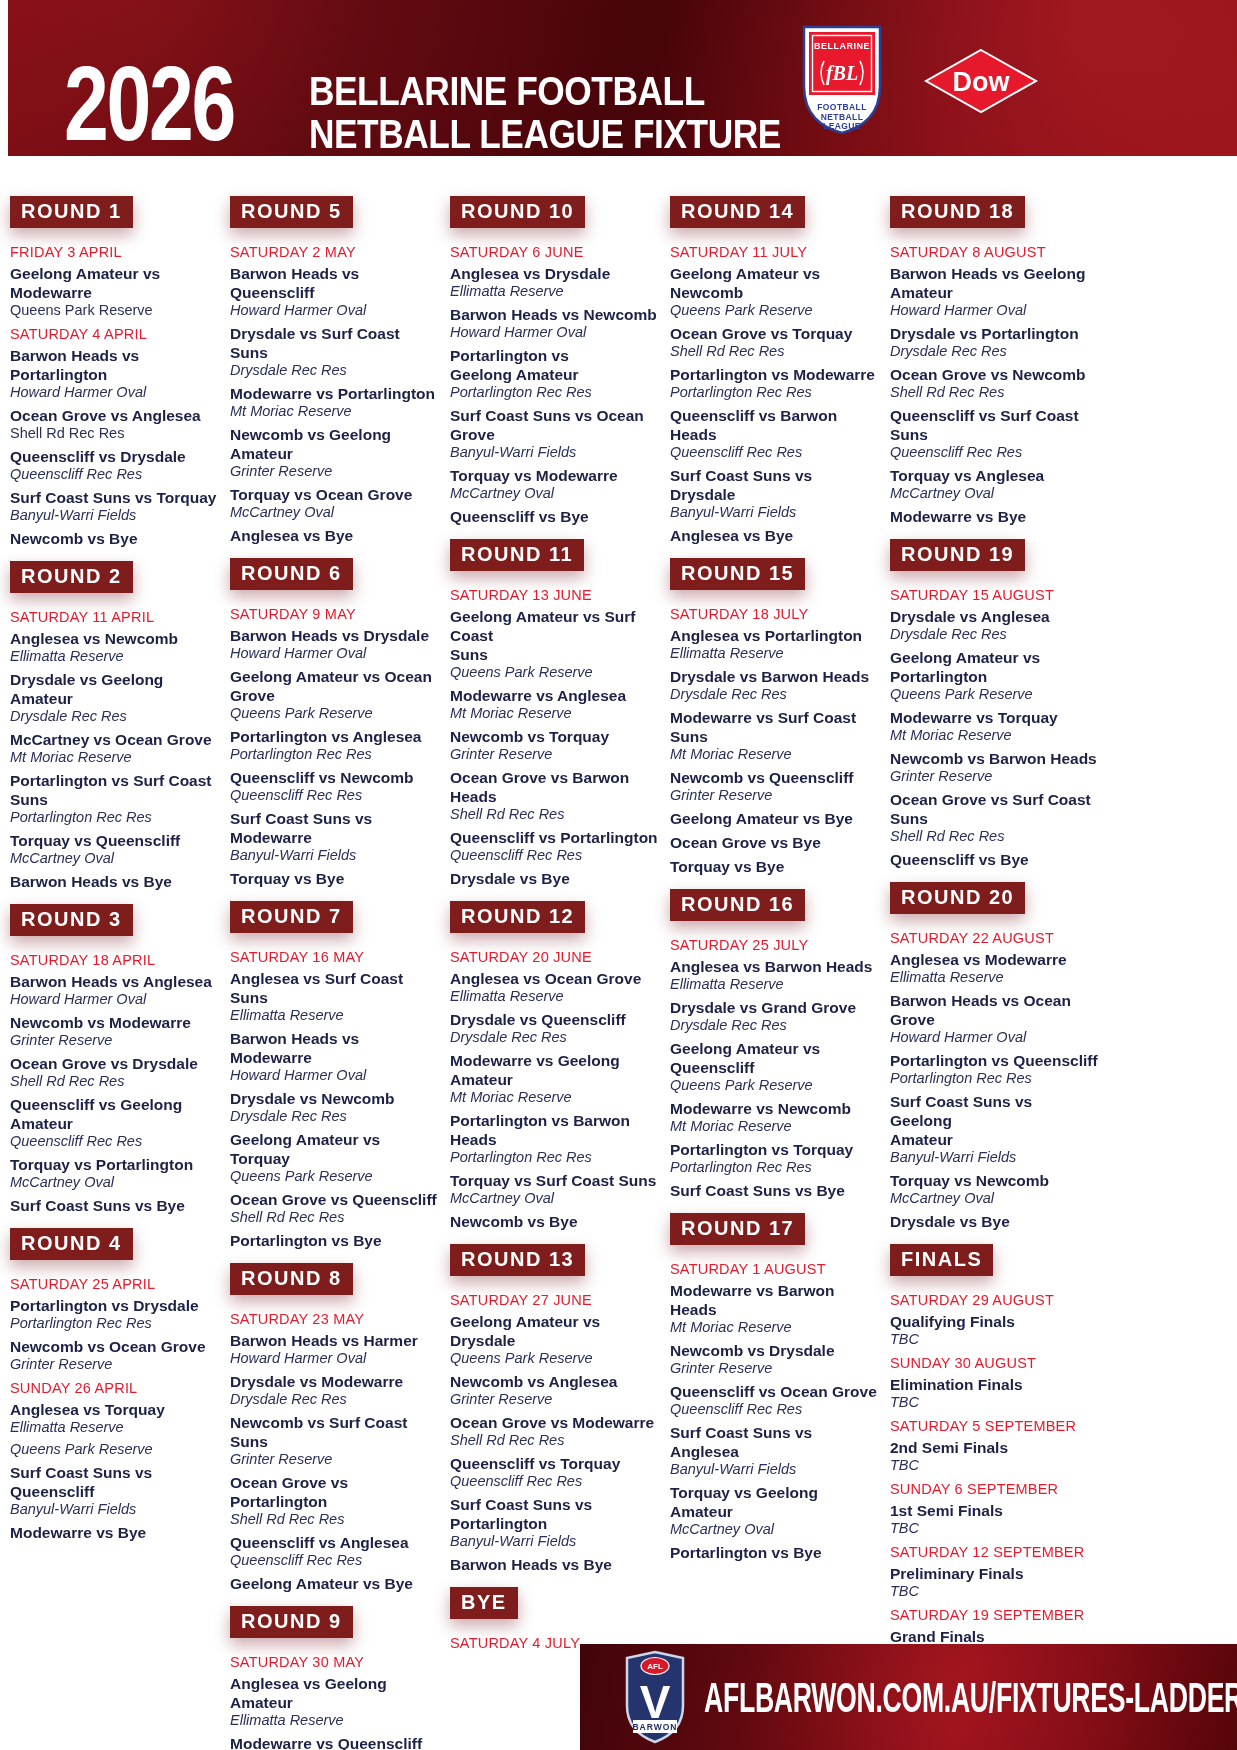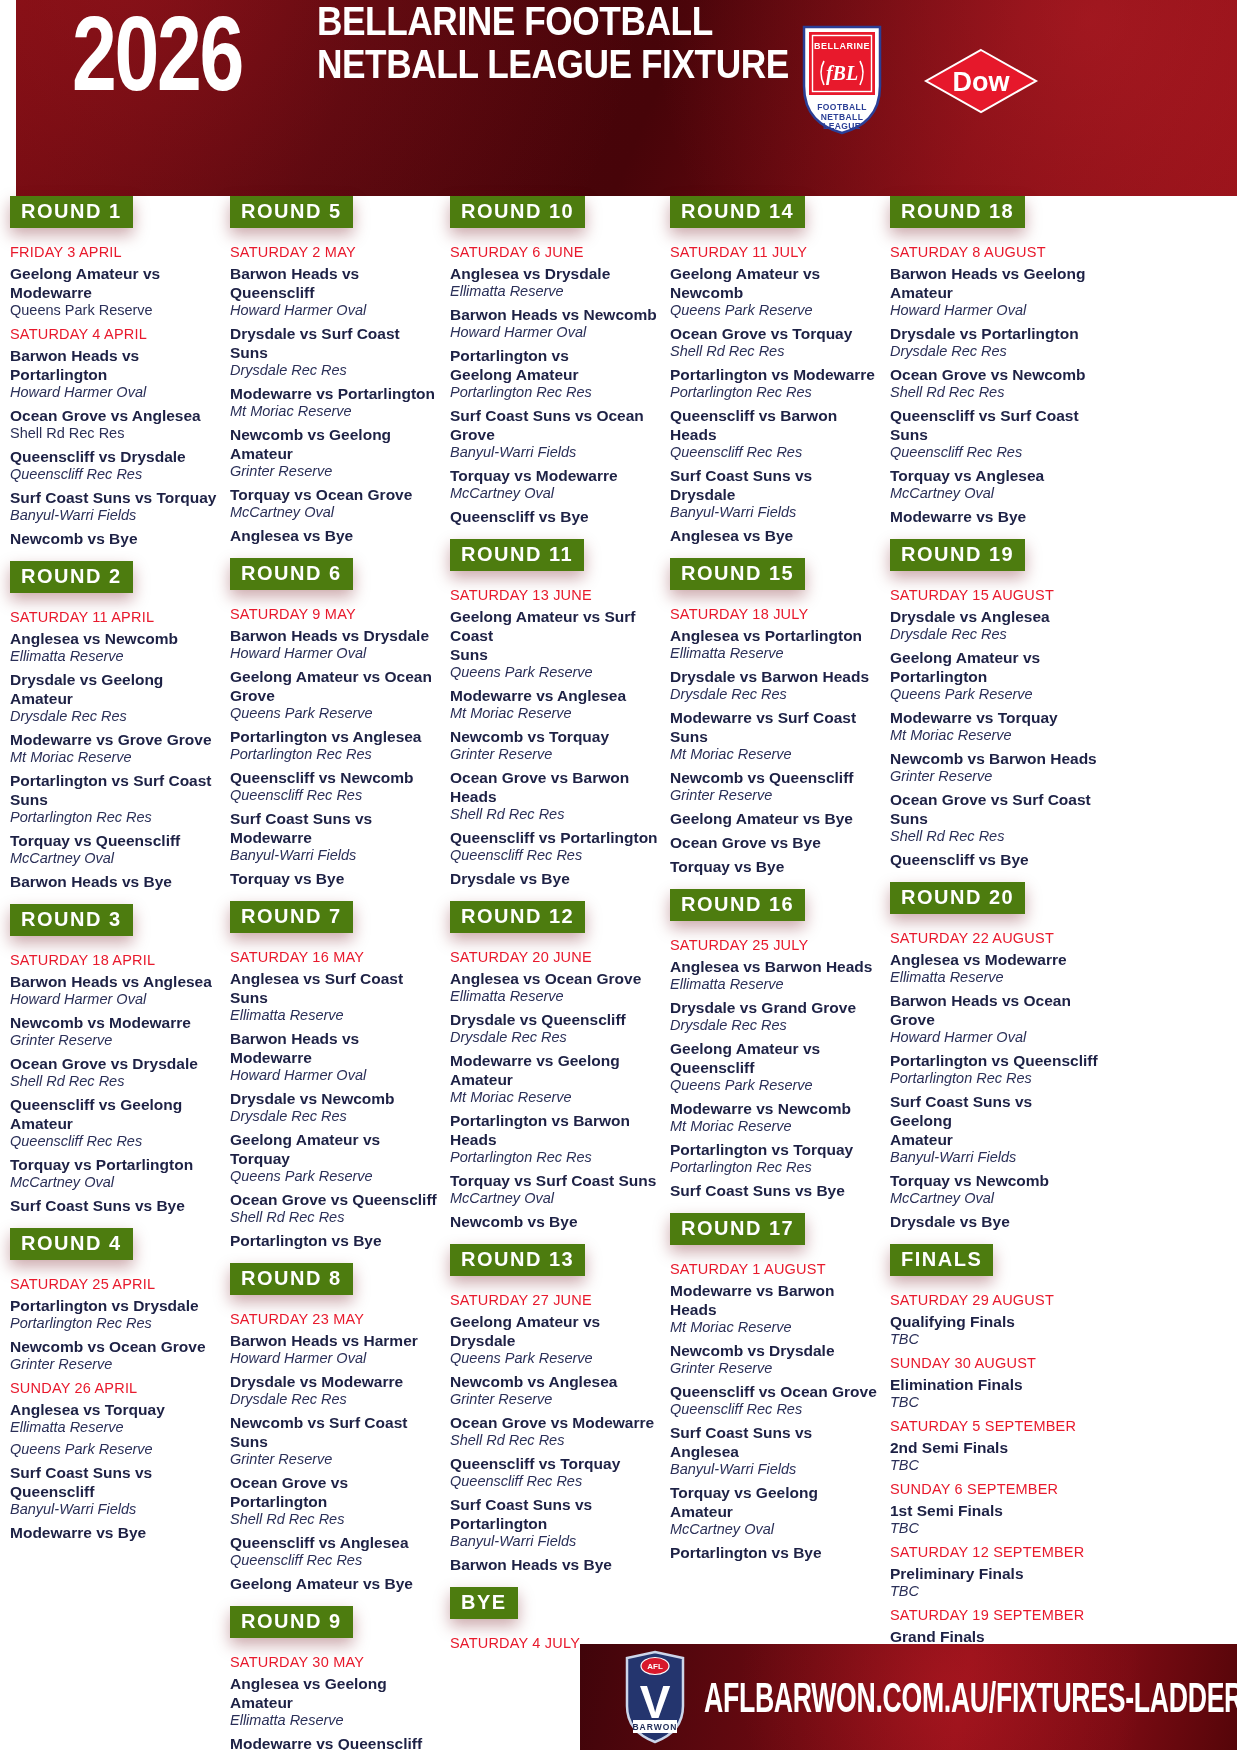--- a/index.html
+++ b/index.html
@@ -1,38 +1,38 @@
 <!DOCTYPE html>
 <html><head>
 <meta charset="utf-8">
 <style>
   html,body{margin:0;padding:0}
   body{width:1237px;height:1750px;position:relative;background:#fff;
        font-family:"Liberation Sans",sans-serif;overflow:hidden}
 
   
-  .header{position:absolute;top:0;left:16px;right:0;height:196px;
+  .header{position:absolute;top:0;left:8px;right:0;height:156px;
     background:
       radial-gradient(circle at 10% -20%, rgba(220,40,50,.30), transparent 45%),
       radial-gradient(circle at 88% 10%, rgba(225,45,55,.35), transparent 40%),
       linear-gradient(112deg,#70090f 0%,#4c050b 28%,#470409 52%,#7a0b12 78%,#8e0f16 100%);
-    display:flex;align-items:flex-start}
+    display:flex;align-items:flex-end}
   .year{font-size:106px;font-weight:bold;color:#fff;letter-spacing:-3px;
         transform:scaleX(.76);transform-origin:left center;margin-left:56px;line-height:1}
   .title{margin-left:21px;color:#fff;font-weight:bold}
   .title .line{font-size:41px;line-height:43px;letter-spacing:-.5px;
                transform:scaleX(.86);transform-origin:left}
   .bfl-logo{position:absolute;right:350px;top:22px}
   .dow-logo{position:absolute;right:198px;top:48px}
 
   
   .columns{position:absolute;top:196px;left:10px;display:flex;gap:12px;align-items:flex-start}
   .col{width:208px;flex:none}
   .round{margin-bottom:13px}
-  .badge{display:inline-block;background:#4d7c0f;color:#fff;font-weight:bold;font-size:20px;
+  .badge{display:inline-block;background:#7f1d1d;color:#fff;font-weight:bold;font-size:20px;
          letter-spacing:1.5px;padding:4px 11px 5px;margin-bottom:9px;white-space:nowrap;
          box-shadow:0 7px 16px rgba(110,10,16,.35)}
   .date{color:#e8192c;font-weight:normal;font-size:14.5px;margin:7px 0 4px;white-space:nowrap;letter-spacing:.2px}
   .pair{margin-bottom:5px}
   .match{color:#1d2145;font-weight:bold;font-size:15.5px;line-height:19px;
          white-space:pre-line;margin-top:3px}
   .venue{color:#2a2f58;font-style:italic;font-size:14.5px;line-height:17px;white-space:nowrap}
   .venue.no-italic{font-style:normal}
 
   
@@ -95,21 +95,21 @@
         </div><div class="pair">
           <div class="match">Newcomb vs Bye</div>
         </div></div>
       <div class="round"><div class="badge">ROUND 2</div><div class="date">SATURDAY 11 APRIL</div><div class="pair">
           <div class="match">Anglesea vs Newcomb</div>
           <div class="venue">Ellimatta Reserve</div>
         </div><div class="pair">
           <div class="match">Drysdale vs Geelong Amateur</div>
           <div class="venue">Drysdale Rec Res</div>
         </div><div class="pair">
-          <div class="match">Modewarre vs Grove Grove</div>
+          <div class="match">McCartney vs Ocean Grove</div>
           <div class="venue">Mt Moriac Reserve</div>
         </div><div class="pair">
           <div class="match">Portarlington vs Surf Coast Suns</div>
           <div class="venue">Portarlington Rec Res</div>
         </div><div class="pair">
           <div class="match">Torquay vs Queenscliff</div>
           <div class="venue">McCartney Oval</div>
         </div><div class="pair">
           <div class="match">Barwon Heads vs Bye</div>
         </div></div>

